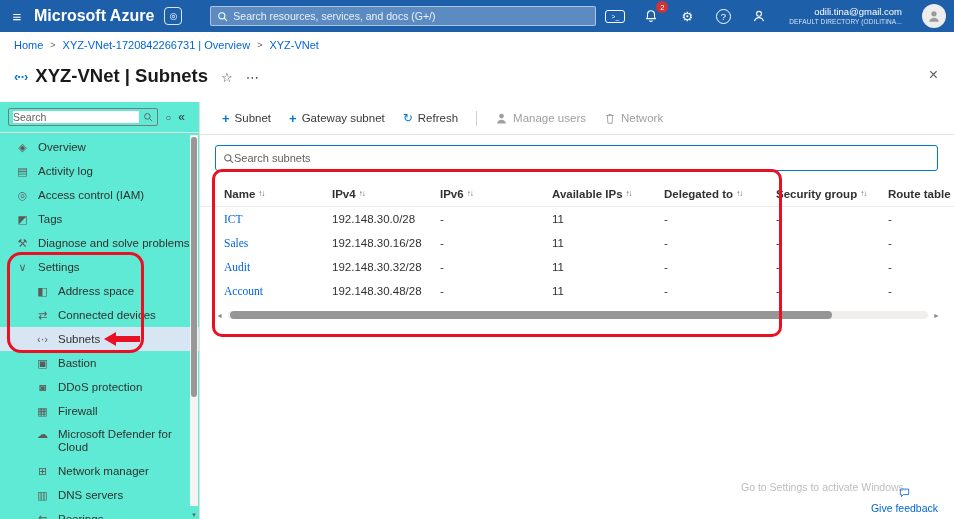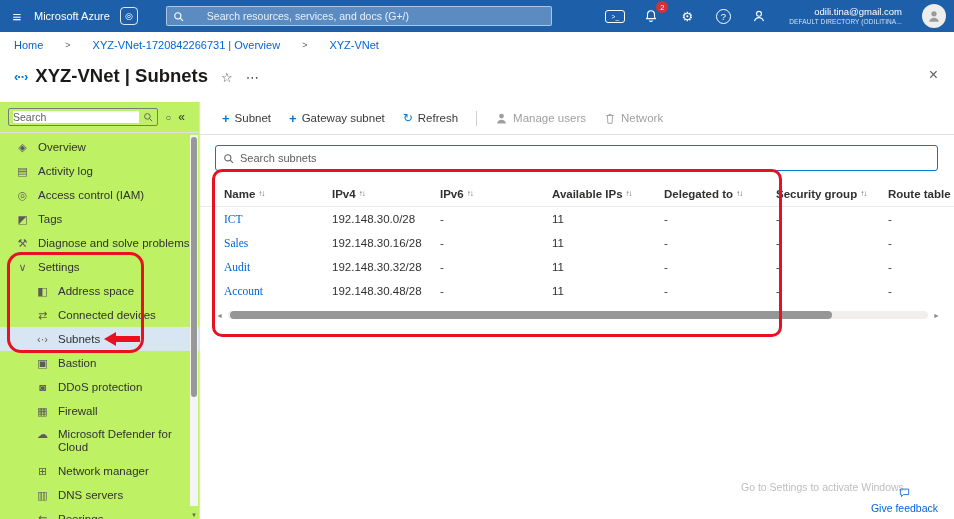--- a/index.html
+++ b/index.html
@@ -5,50 +5,50 @@
   * { box-sizing: border-box; margin: 0; padding: 0; }
   html,body { background:#fff; }
   .root {
     position: relative; width: 954px; height: 519px; overflow: hidden;
     font-family: "Liberation Sans", "DejaVu Sans", sans-serif;
     display: flex; flex-direction: column; background: #fff; color:#323130;
   }
   
   .topbar { height:32px; flex:none; background:#1e5fa9; display:flex; align-items:center; color:#fff; padding-right:8px; }
   .hamburger { width:34px; text-align:center; font-size:15px; cursor:pointer; }
-  .brand { font-size:11px; font-weight:normal; white-space:nowrap; cursor:pointer; }
+  .brand { font-size:16px; font-weight:bold; white-space:nowrap; cursor:pointer; }
   .copilot { width:18px; height:18px; border:1px solid rgba(255,255,255,.85); border-radius:4px; display:flex; align-items:center; justify-content:center; font-size:9px; margin-left:10px; cursor:pointer; }
-  .top-search { margin-left:28px; width:386px; height:20px; background:rgba(255,255,255,.28); border:1px solid rgba(255,255,255,.5); border-radius:2px; display:flex; align-items:center; padding:7px 6px; gap:23px; }
+  .top-search { margin-left:28px; width:386px; height:20px; background:rgba(255,255,255,.28); border:1px solid rgba(255,255,255,.5); border-radius:2px; display:flex; align-items:center; padding:7px 6px; gap:5px; }
   .top-search input { flex:1; min-width:0; background:transparent; border:none; outline:none; color:#fff; font-size:10.5px; }
   .top-search input::placeholder { color:#e8f1fb; }
   .top-right { margin-left:auto; display:flex; align-items:center; gap:16px; }
   .tb-ic { position:relative; display:flex; align-items:center; justify-content:center; width:20px; height:20px; cursor:pointer; font-size:13px; }
   .cloudshell { width:21px; height:13px; border:1px solid #fff; border-radius:3px; font-size:6.5px; line-height:11px; text-align:center; }
   .badge { position:absolute; top:-5px; right:-7px; background:#d13438; color:#fff; border-radius:7px; min-width:12px; height:12px; font-size:7.5px; display:flex; align-items:center; justify-content:center; padding:0 2px; }
   .help-circle { width:15px; height:15px; border:1.2px solid #fff; border-radius:50%; font-size:9.5px; display:flex; align-items:center; justify-content:center; }
   .user { text-align:right; line-height:1.2; margin-left:4px; cursor:pointer; }
   .user .email { font-size:9.5px; }
   .user .dir { font-size:6.5px; color:#cfe0f4; letter-spacing:.1px; }
   .avatar { width:24px; height:24px; border-radius:50%; background:#ededed; display:flex; align-items:center; justify-content:center; margin-left:4px; cursor:pointer; }
   
-  .breadcrumb { height:26px; flex:none; display:flex; align-items:center; gap:22px; padding-left:14px; font-size:11px; background:#fff; }
+  .breadcrumb { height:26px; flex:none; display:flex; align-items:center; gap:7px; padding-left:14px; font-size:11px; background:#fff; }
   .crumb { color:#0065d9; cursor:pointer; white-space:nowrap; }
   .crumb-sep { color:#605e5c; font-size:9px; }
   
   .page-header { height:44px; flex:none; display:flex; align-items:flex-start; padding:7px 14px 0; position:relative; background:#fff; }
   .vnet-ic { color:#0078d4; font-weight:bold; font-size:13px; margin:4px 8px 0 0; letter-spacing:-1px; }
   .title-row { display:flex; align-items:center; gap:13px; }
   .page-title { font-size:18.5px; font-weight:bold; color:#1b1a19; white-space:nowrap; }
   .hdr-glyph { color:#4d4b49; font-size:13px; margin-top:3px; cursor:pointer; }
   .page-subtitle { font-size:9px; color:#605e5c; margin-top:16px; }
   .close-x { position:absolute; right:16px; top:8px; font-size:16px; color:#605e5c; cursor:pointer; }
   
   .body { flex:1; display:flex; min-height:0; background:#fff; }
   
-  .sidebar { width:200px; flex:none; border-right:1px solid #e1dfdd; position:relative; overflow:hidden; background:#bef264; }
+  .sidebar { width:200px; flex:none; border-right:1px solid #e1dfdd; position:relative; overflow:hidden; background:#5eead4; }
   .side-top { height:31px; display:flex; align-items:center; gap:7px; padding:0 8px; border-bottom:1px solid #e1dfdd; }
   .side-search { flex:1; min-width:0; height:18px; border:1px solid #7a7a7a; border-radius:2px; display:flex; align-items:center; padding:0 4px; gap:4px; }
   .side-search input { flex:1; min-width:0; border:none; outline:none; font-size:10.5px; color:#323130; }
   .side-search input::placeholder { color:#605e5c; }
   .side-circle { font-size:10px; color:#555; cursor:pointer; }
   .side-collapse { font-size:12px; color:#323130; cursor:pointer; margin-right:6px; }
   .nav { padding-top:2px; font-size:11.5px; color:#323130; }
   .nav-item { display:flex; align-items:center; height:24px; padding-left:16px; gap:9px; cursor:pointer; }
   .nav-item .ic { width:13px; font-size:11px; color:#5d5b59; text-align:center; flex:none; }
   .nav-item .label { white-space:nowrap; }
@@ -60,21 +60,21 @@
   .side-thumb { position:absolute; top:2px; left:1px; width:6px; height:70%; background:#989898; border-radius:3px; cursor:pointer; }
   .side-down { position:absolute; bottom:1px; right:1px; width:8px; font-size:6px; color:#666; text-align:center; cursor:pointer; }
   
   .main { flex:1; display:flex; flex-direction:column; min-width:0; background:#fff; }
   .toolbar { height:33px; flex:none; display:flex; align-items:center; gap:18px; padding-left:22px; border-bottom:1px solid #e5e3e1; font-size:11.5px; color:#3b3a39; }
   .tb-btn { display:flex; align-items:center; gap:5px; cursor:pointer; white-space:nowrap; }
   .tb-btn .plus { color:#0078d4; font-size:13px; font-weight:bold; }
   .tb-btn .refresh { color:#0078d4; font-size:12px; }
   .tb-btn.disabled { color:#a19f9d; cursor:default; }
   .tb-divider { width:1px; height:15px; background:#d2d0ce; }
-  .search-subnets { margin:10px 16px 0 15px; height:20px; border:1px solid #0078d4; border-radius:3px; display:flex; align-items:center; gap:6px; padding:12px 7px; flex:none; }
+  .search-subnets { margin:10px 16px 0 15px; height:20px; border:1px solid #0078d4; border-radius:3px; display:flex; align-items:center; padding:12px 7px; flex:none; }
   .search-subnets input { flex:1; min-width:0; border:none; outline:none; font-size:11px; color:#323130; }
   .search-subnets input::placeholder { color:#605e5c; }
   .grid { margin-top:10px; flex:none; }
   .grid-header, .grid-row { display:grid; grid-template-columns:108px 108px 112px 112px 112px 112px 1fr; padding-left:24px; align-items:center; }
   .grid-header { height:26px; font-size:11.5px; font-weight:bold; color:#323130; border-bottom:1px solid #edebe9; }
   .hcell { display:flex; align-items:center; cursor:pointer; white-space:nowrap; }
   .sort { font-size:8px; color:#666; margin-left:3px; letter-spacing:-1px; font-weight:normal; }
   .grid-row { height:24px; font-size:11.5px; color:#323130; }
   .cell-name { color:#0065d9; cursor:pointer;font-family:Liberation Serif, serif; }
   .hscroll { margin:8px 14px 0 16px; display:flex; align-items:center; gap:5px; flex:none; }

